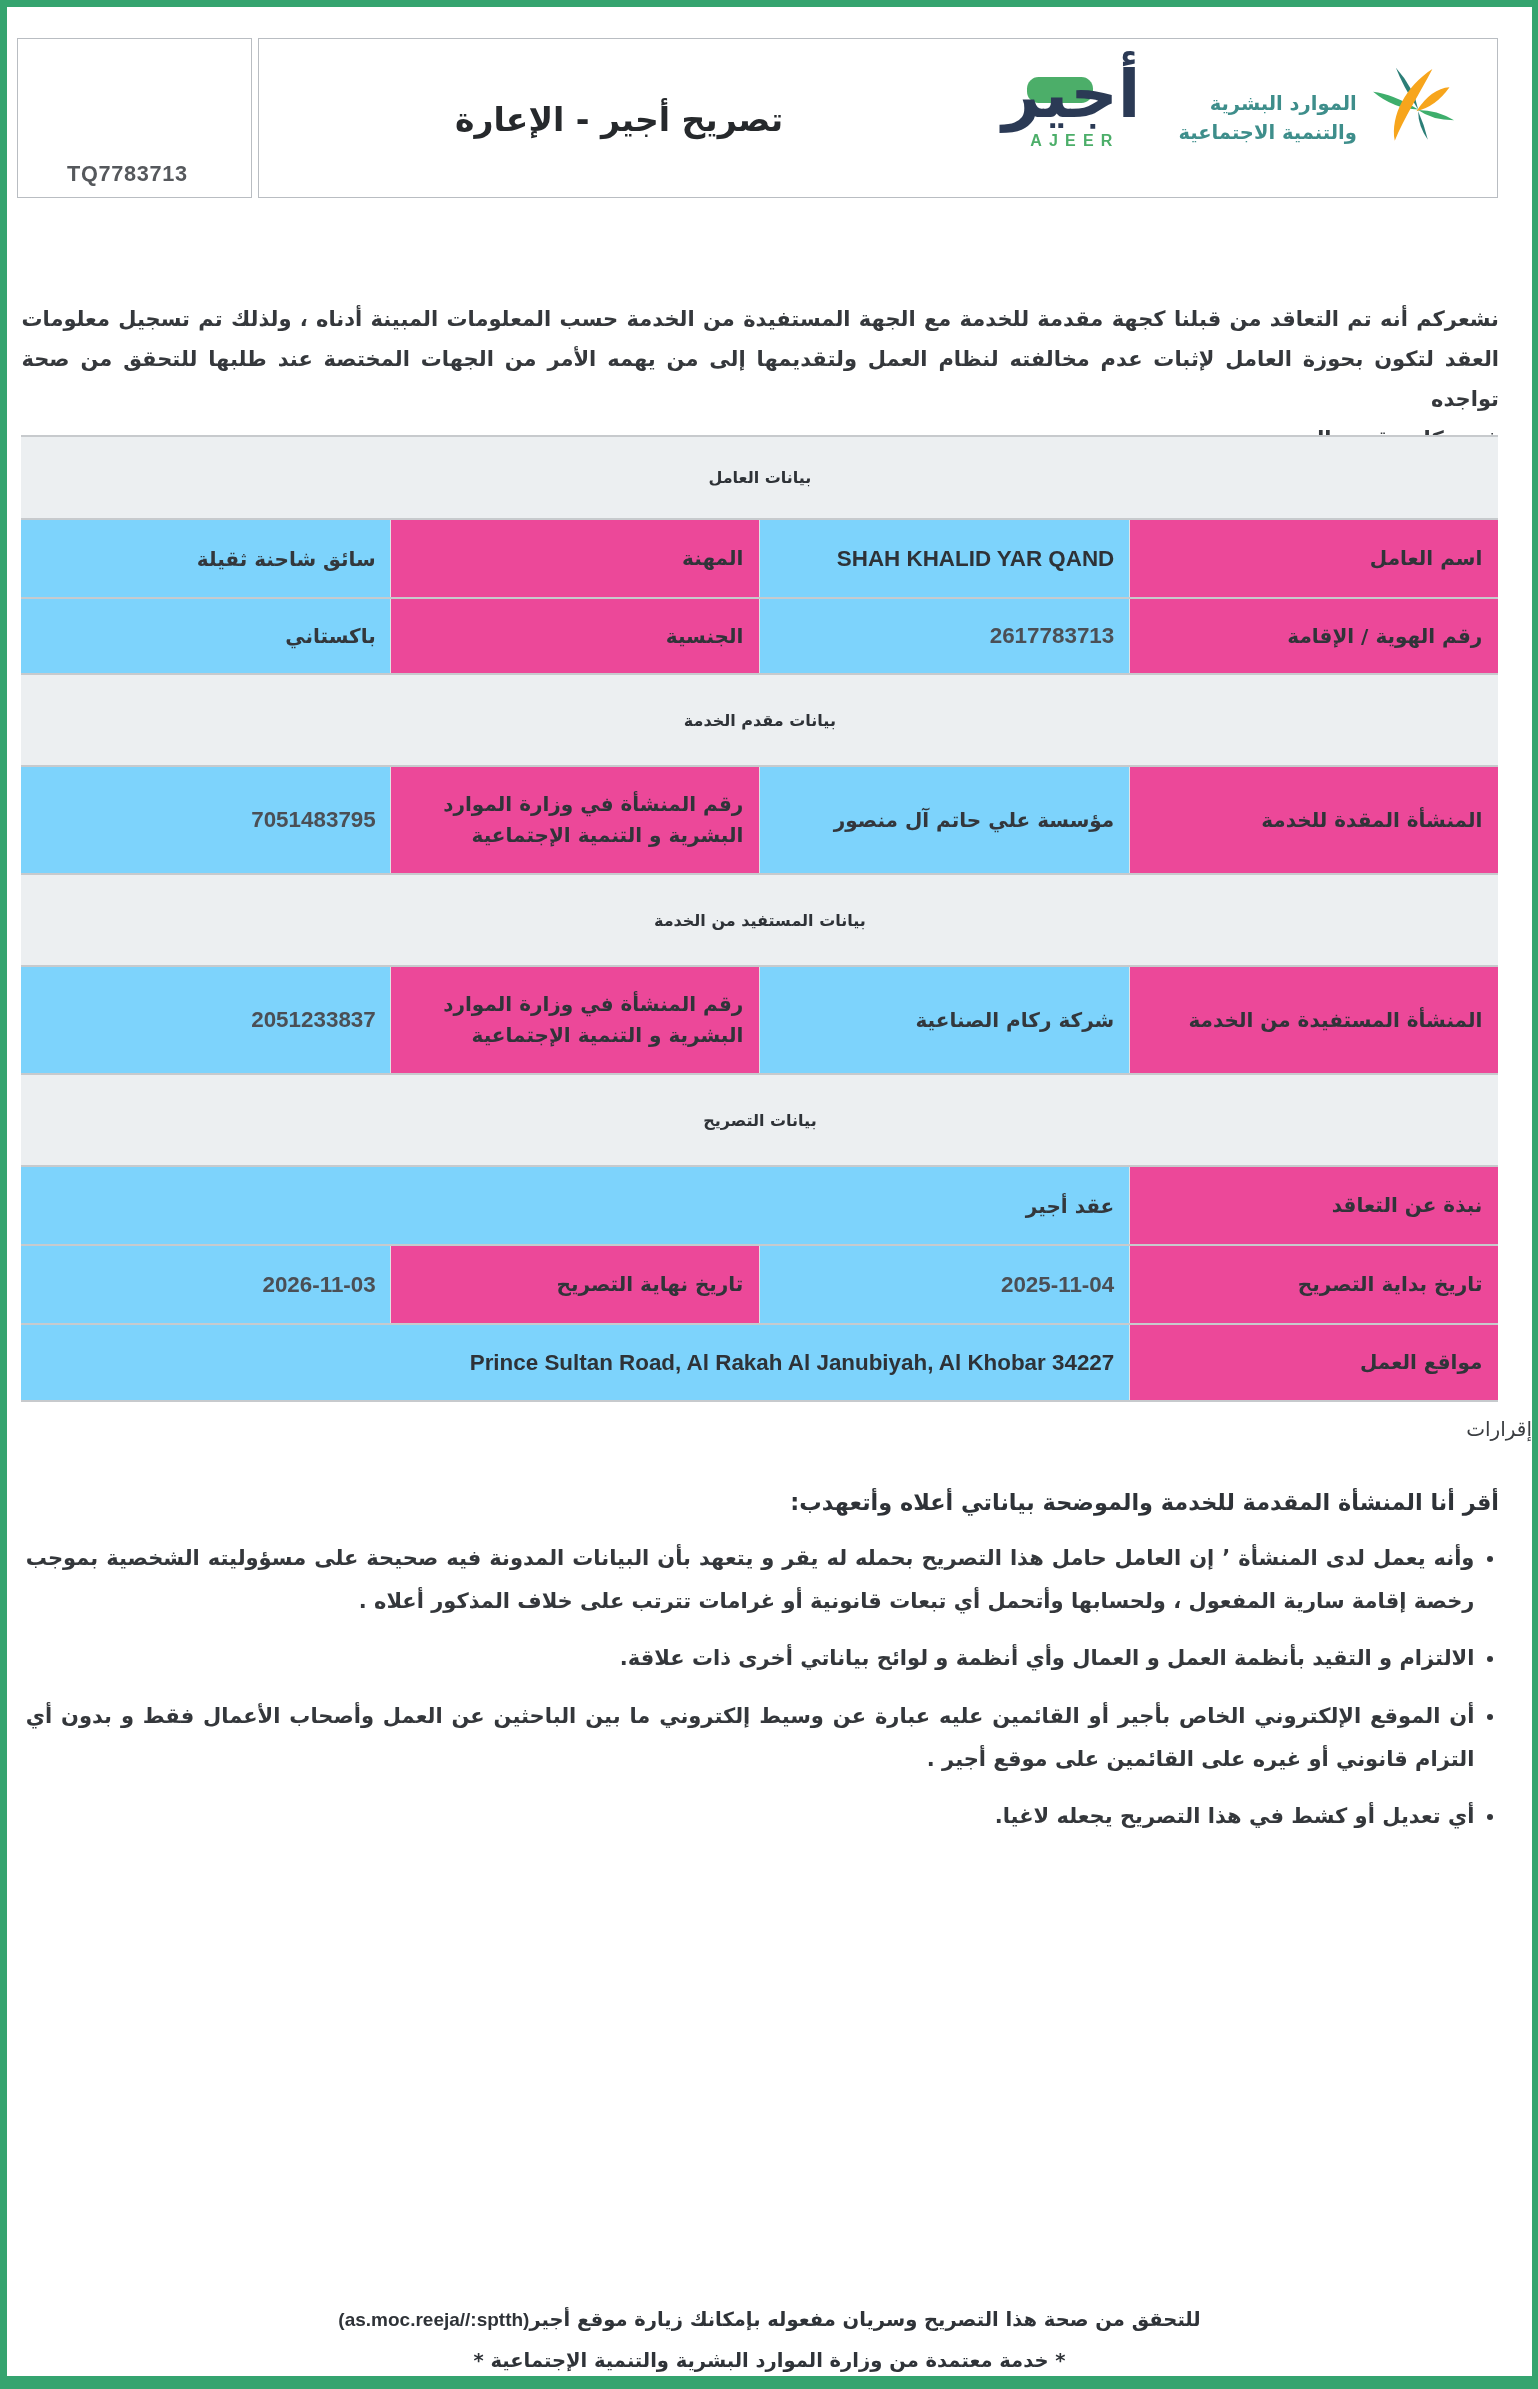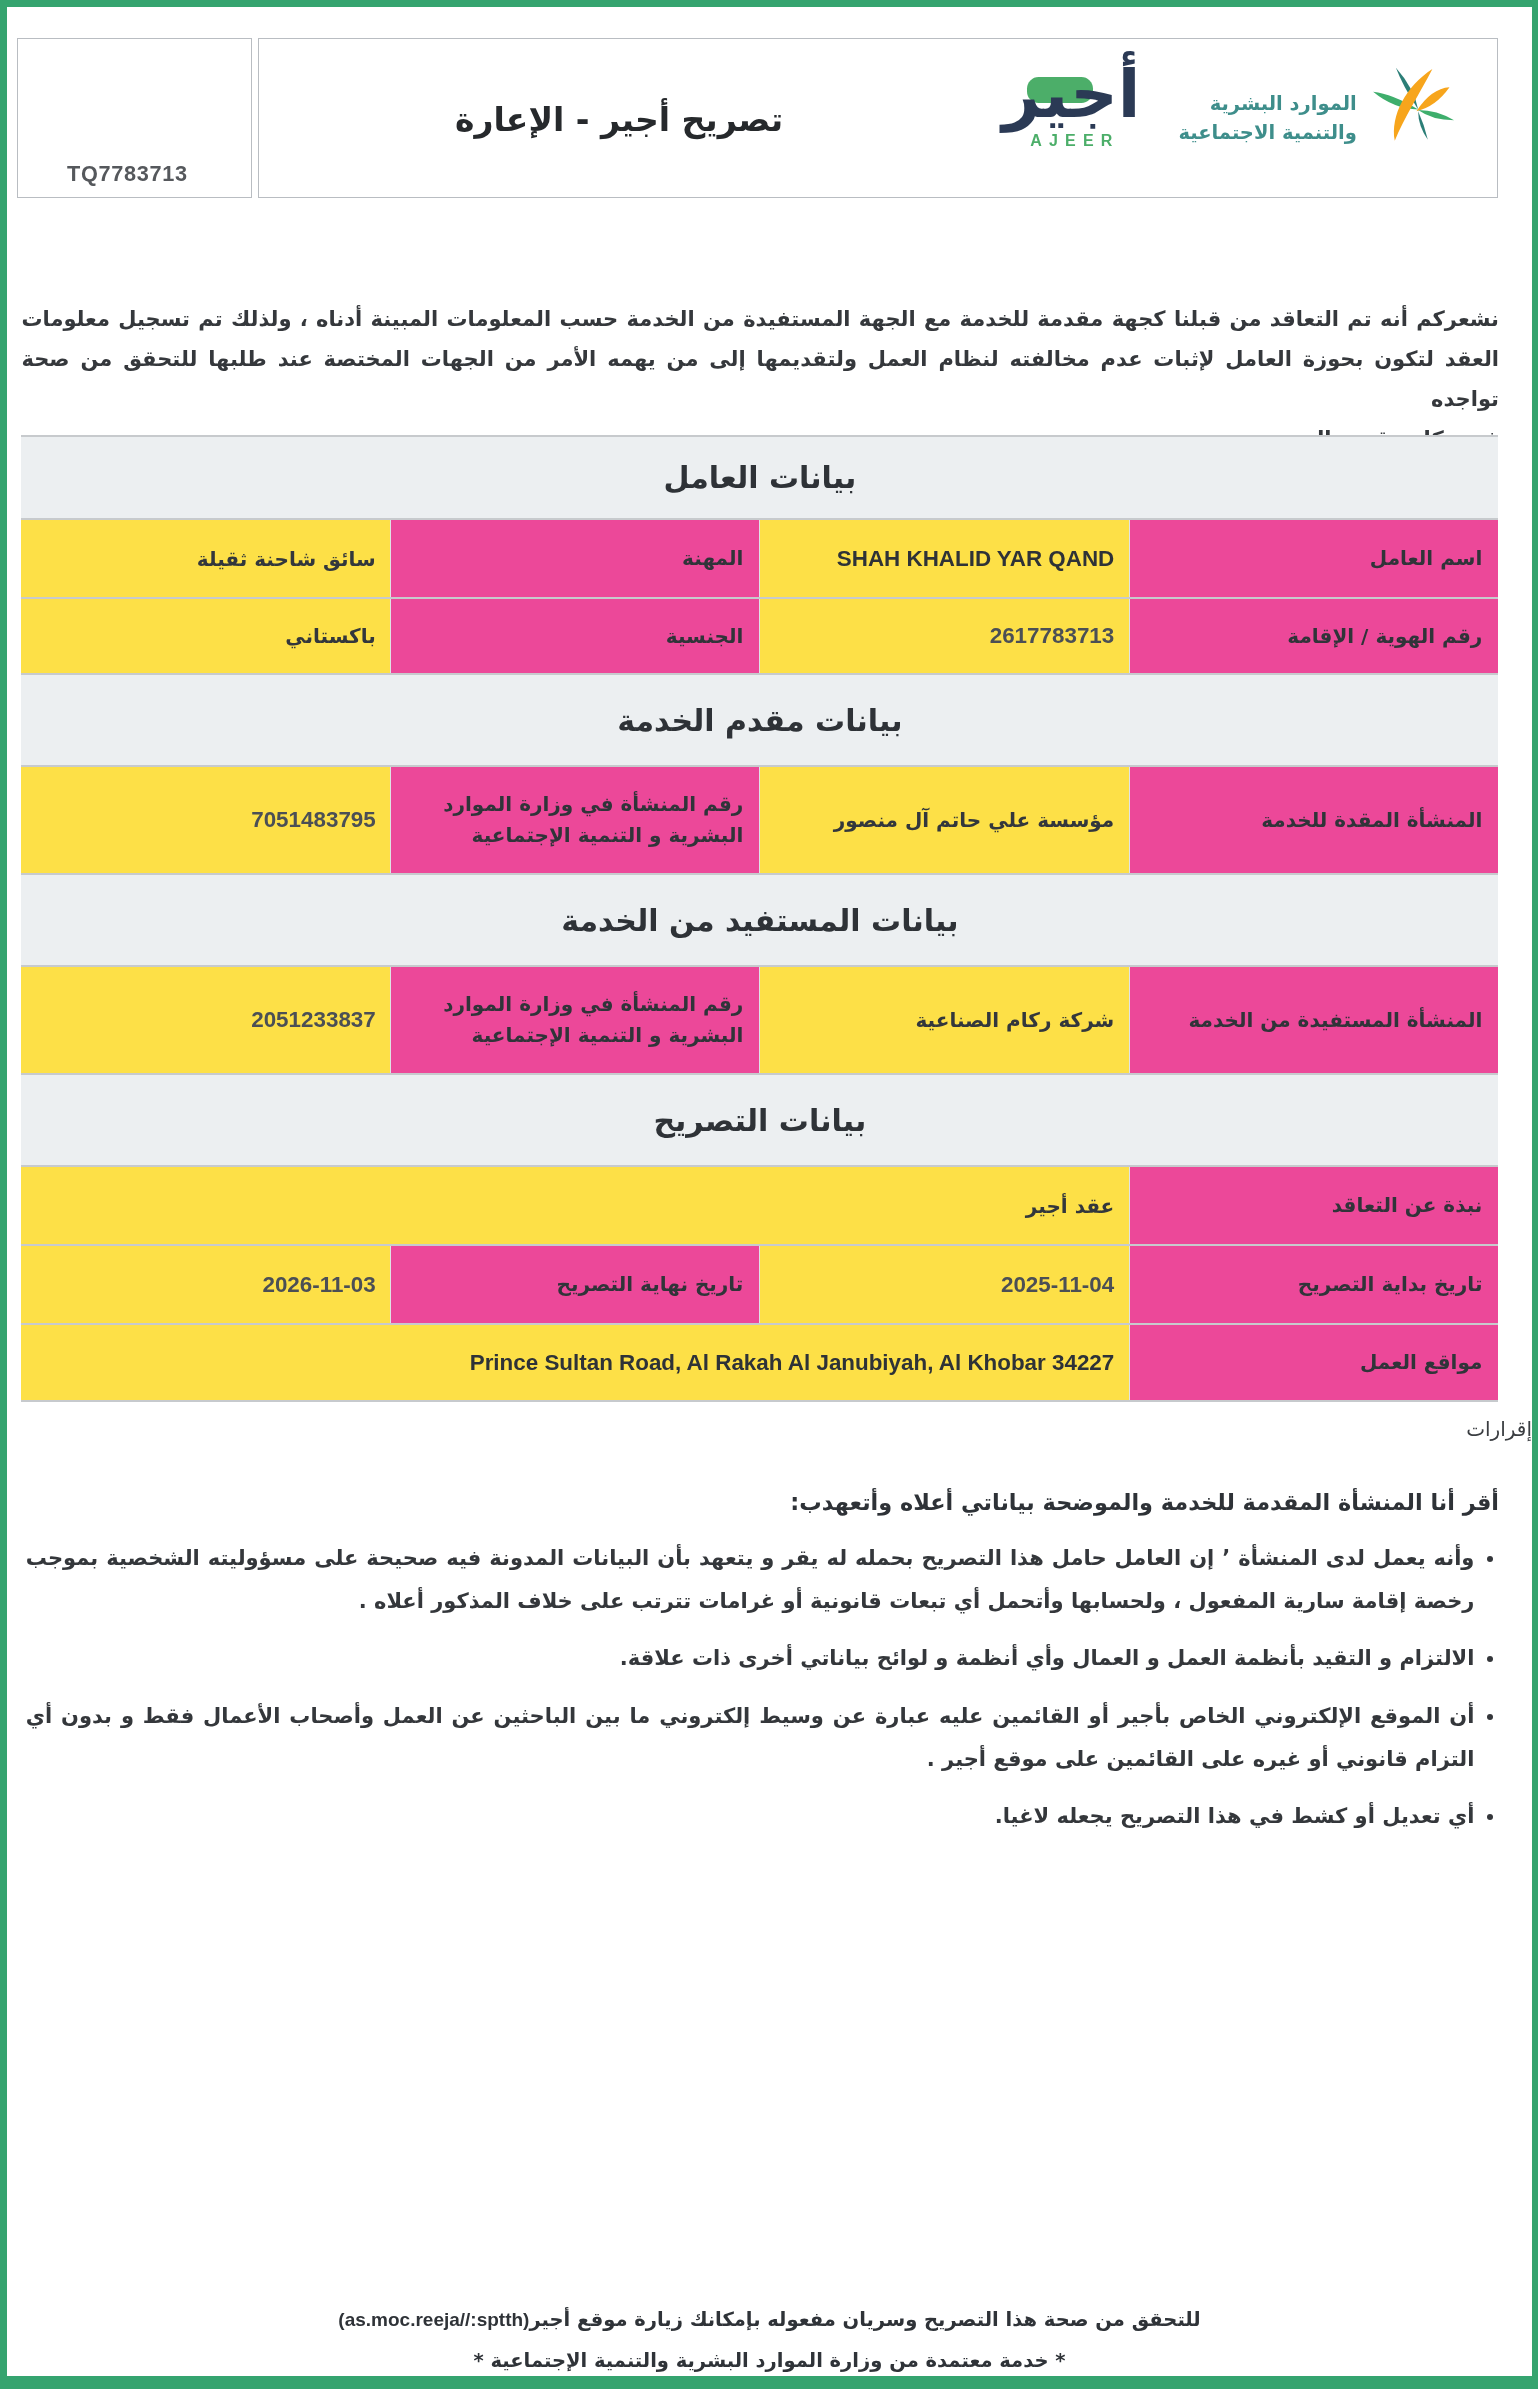--- a/index.html
+++ b/index.html
@@ -43,24 +43,24 @@
            font-size:21px; font-weight:bold; color:#35383C; }
   .intro .ln { line-height:40px; text-align:justify; text-align-last:justify; }
   .intro .ln.last { text-align:right; text-align-last:right; }
   
   table.permit { position:absolute; left:14.4px; top:428px; width:1477px;
                  border-collapse:collapse; table-layout:fixed; direction:rtl;
                  border-top:2.2px solid #C7CACD; border-bottom:2.2px solid #C7CACD; }
   table.permit col { width:25%; }
   table.permit td { border-top:2.2px solid #C7CACD; vertical-align:middle; }
   table.permit td:not(:first-child) { border-right:1.4px solid #E0E2E5; }
-  td.section { background:#ECEFF1; text-align:center; font-size:30px; font-weight:bold; color:#2E3237; }
+  td.section { background:#ECEFF1; text-align:center; font-size:16px; font-weight:bold; color:#2E3237; }
   td.lbl { background:#ec4899; text-align:right; font-size:20px; font-weight:bold;
            color:#303439; padding:5.8px 16px; line-height:1.55; }
-  td.val { background:#fde047; font-size:20px; font-weight:bold;
+  td.val { background:#7dd3fc; font-size:20px; font-weight:bold;
            color:#33373C; padding:5.8px 14.4px; }
   td.val .num, td.val .lat { font-family:"Liberation Sans","DejaVu Sans",sans-serif;
                              font-size:22.4px; font-weight:bold; }
   td.val .num { color:#4B4F55; }
   td.val .lat { color:#2E3237; }
   tr.h115{height:83px} tr.h110{height:79px} tr.h105{height:76px}
   tr.h128{height:92px} tr.h150{height:108px} tr.h109{height:79px} tr.h106{height:77px}
   
   .decl-title { position:absolute; top:1410px; left:0; right:0; 
                 font-size:20px; color:#3A3D41; direction:rtl; }

